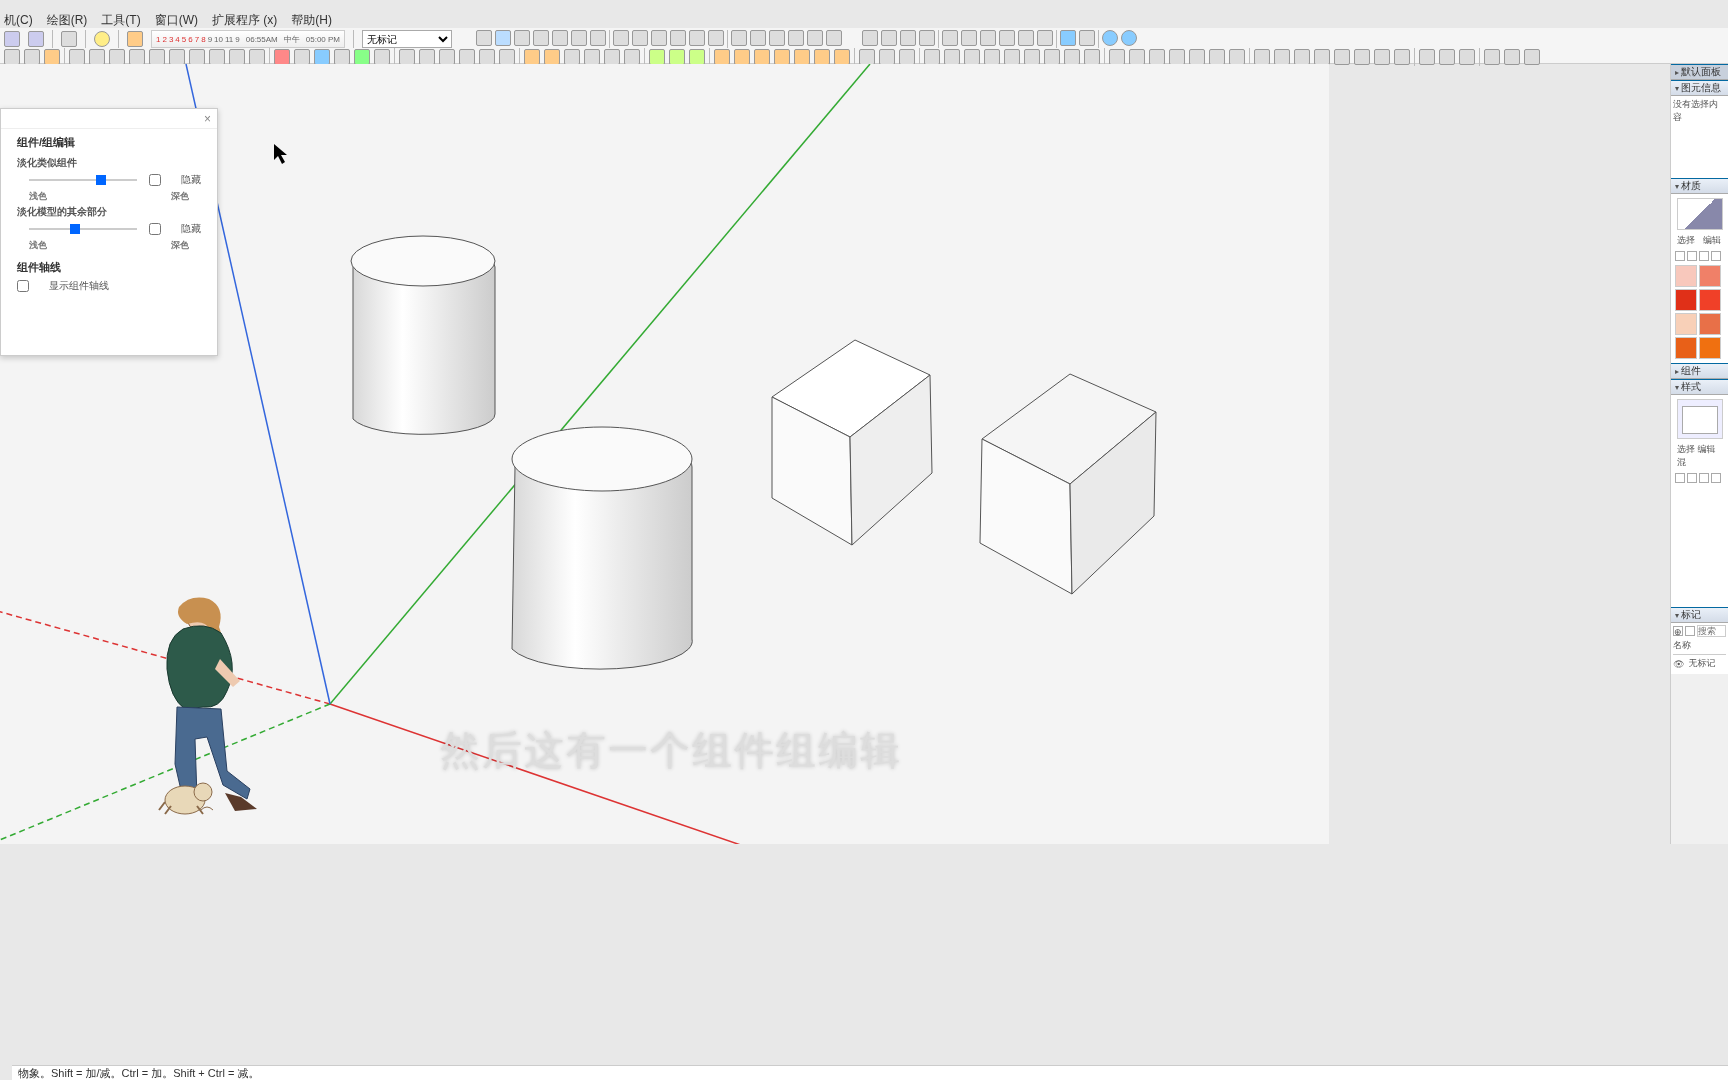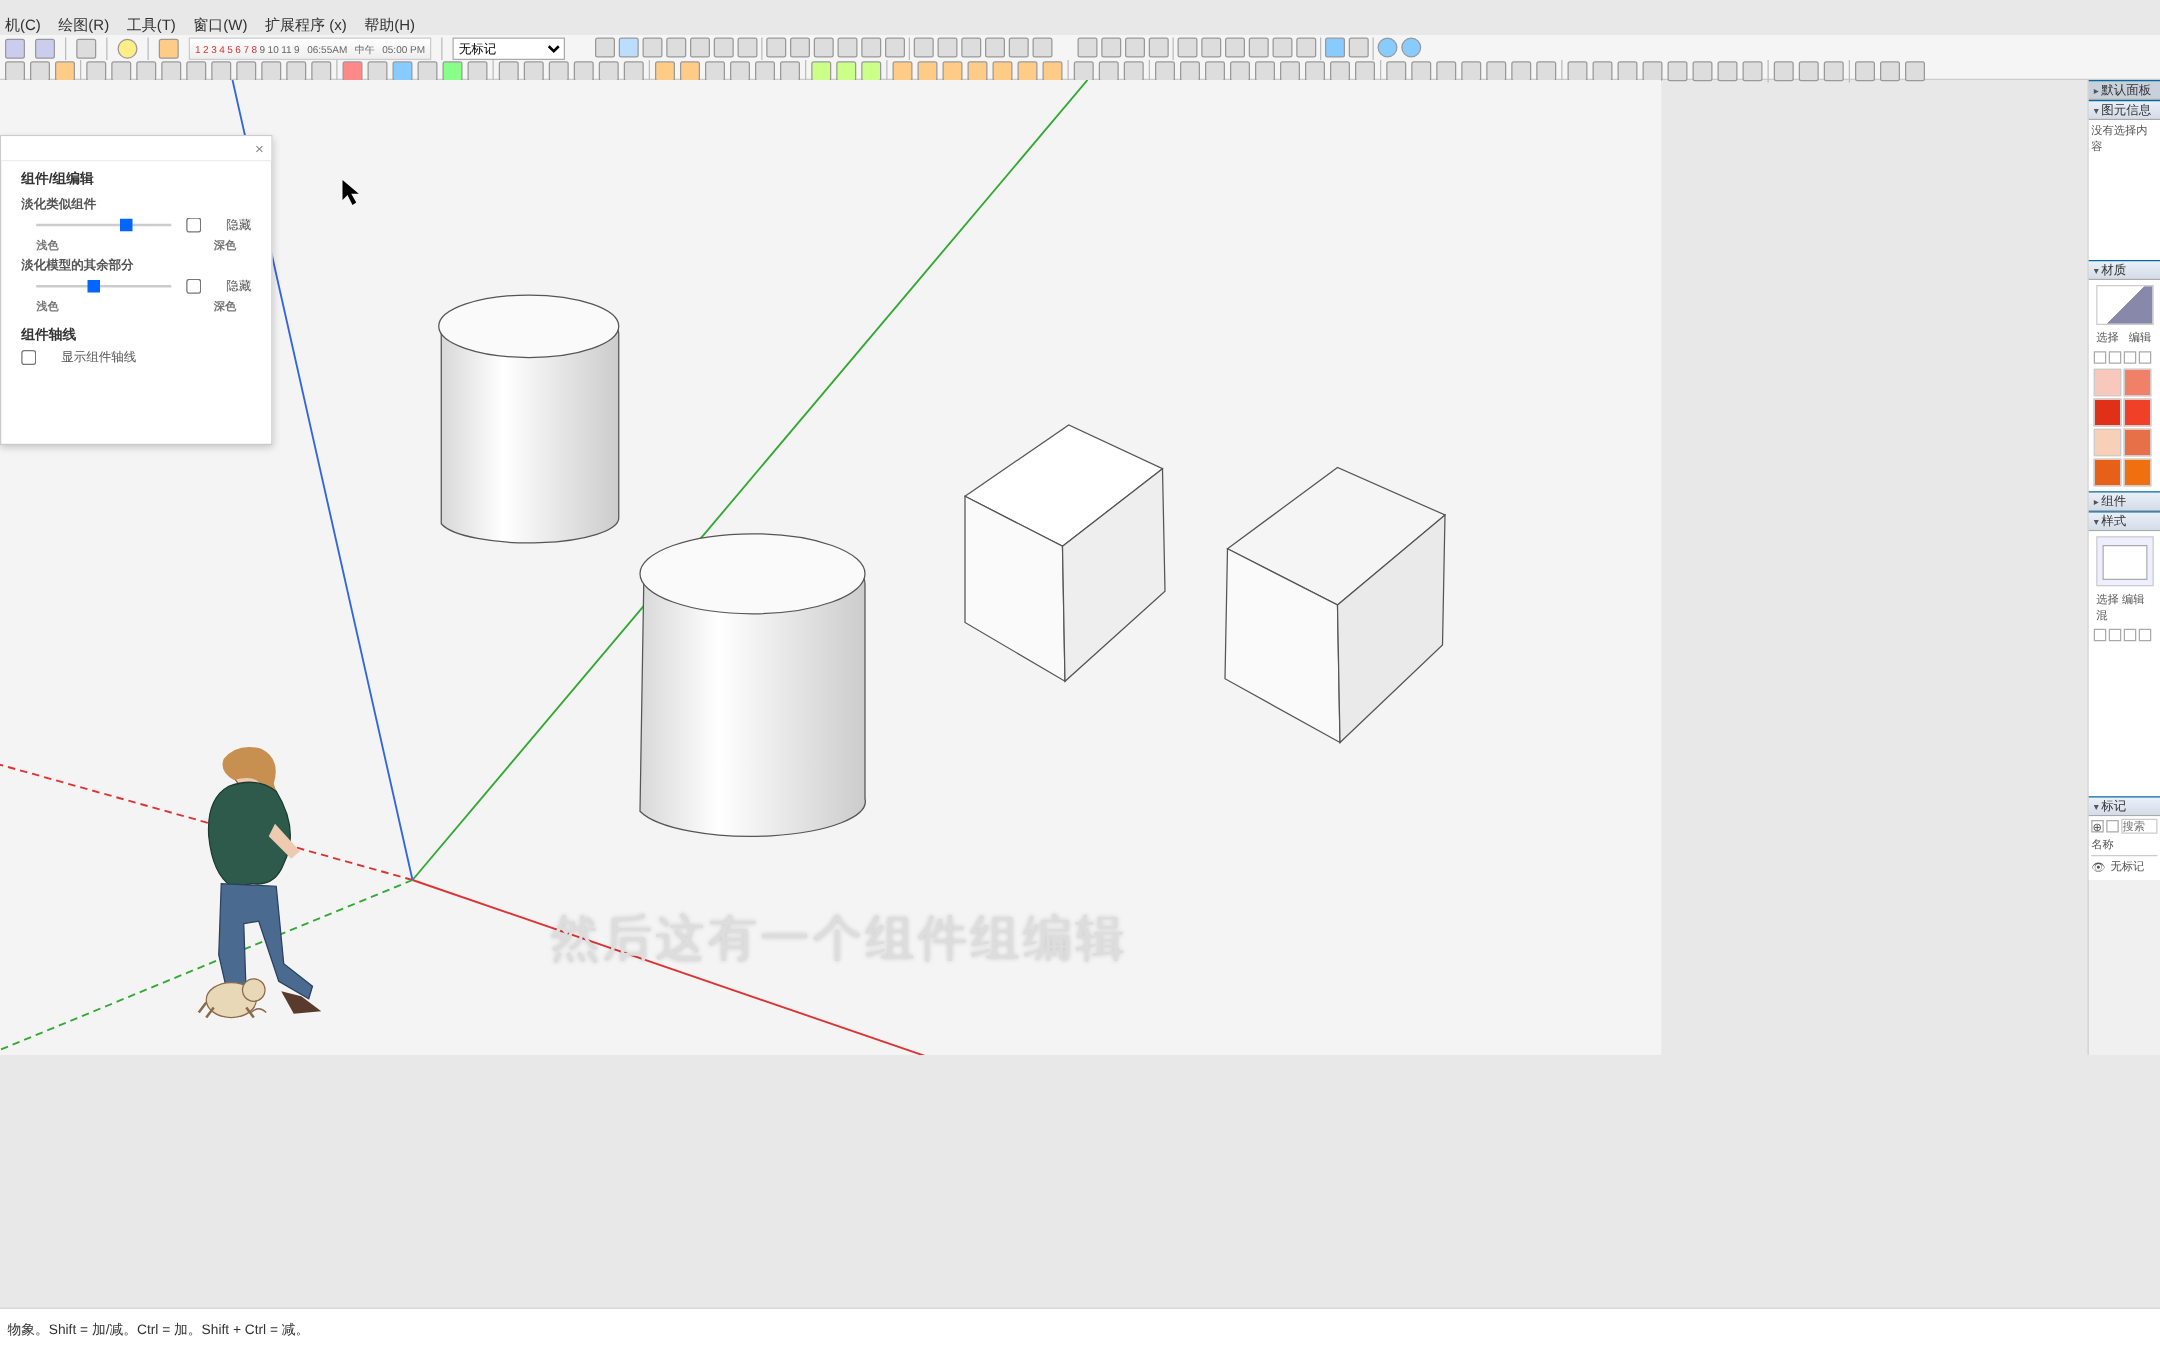--- a/index.html
+++ b/index.html
@@ -55,21 +55,21 @@
 .rightcol .swatch-preview { width:46px; height:32px; background:linear-gradient(135deg,#fff 50%,#88a 50%); border:1px solid #ccc; margin:2px auto; }
 .rightcol .tabs { display:flex; gap:8px; font-size:9px; color:#555; padding:2px 4px; }
 .rightcol .palette { display:grid; grid-template-columns: repeat(2, 22px); gap:2px; padding:2px; }
 .rightcol .palette div { width:22px; height:22px; border:1px solid #ccc; }
 .rightcol .minis { display:flex; gap:2px; padding:2px; }
 .rightcol .minis div { width:10px; height:10px; border:1px solid #aaa; background:#fff; }
 .rightcol .style-prev { width:46px; height:40px; background:#eef; border:1px solid #ccc; margin:2px auto; position:relative; }
 .rightcol .style-prev::after { content:""; position:absolute; left:4px; top:6px; right:4px; bottom:4px; border:1px solid #aaa; background:#fff; }
 
 
-.status { position:absolute; bottom:0; left:0; right:0; height:34px; background:#fff; border-top:1px solid #ccc; font-size:11px; color:#333; padding:1px 6px; display:flex; align-items:center; }
+.status { position:absolute; bottom:0; left:12px; right:0; height:15px; background:#fff; border-top:1px solid #ccc; font-size:11px; color:#333; padding:1px 6px; display:flex; align-items:center; }
 </style>
 </head>
 <body>
 
 <div class="menubar">
   <span>机(C)</span>
   <span>绘图(R)</span>
   <span>工具(T)</span>
   <span>窗口(W)</span>
   <span>扩展程序 (x)</span>
@@ -352,21 +352,21 @@
         <span>显示组件轴线</span>
       </label>
   </div>
 </div>
 
 <div class="caption">然后这有一个组件组编辑</div>
 
 <div class="rightcol">
   <div class="hdr" style="background:#c8d0dc">默认面板</div>
   <div class="hdr exp">图元信息</div>
-  <div class="body" style="height:112px">没有选择内容</div>
+  <div class="body" style="height:82px">没有选择内容</div>
 
   <div class="hdr exp">材质</div>
   <div class="body">
     <div class="swatch-preview"></div>
     <div class="tabs">
         <span>选择</span>
         <span>编辑</span>
       </div>
     <div class="minis">
       <div></div>

